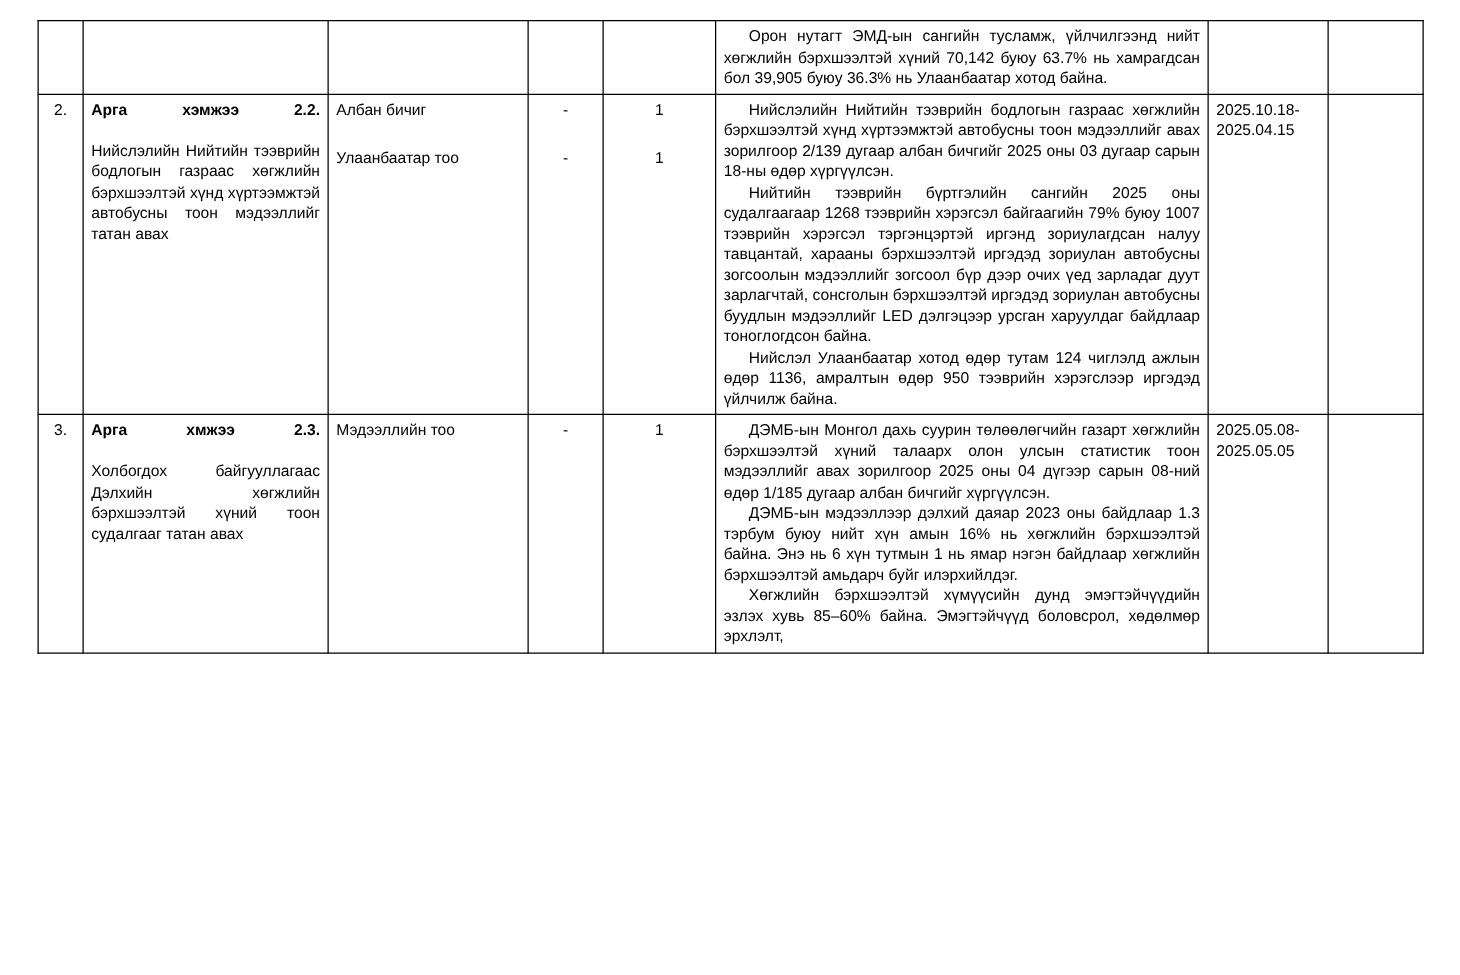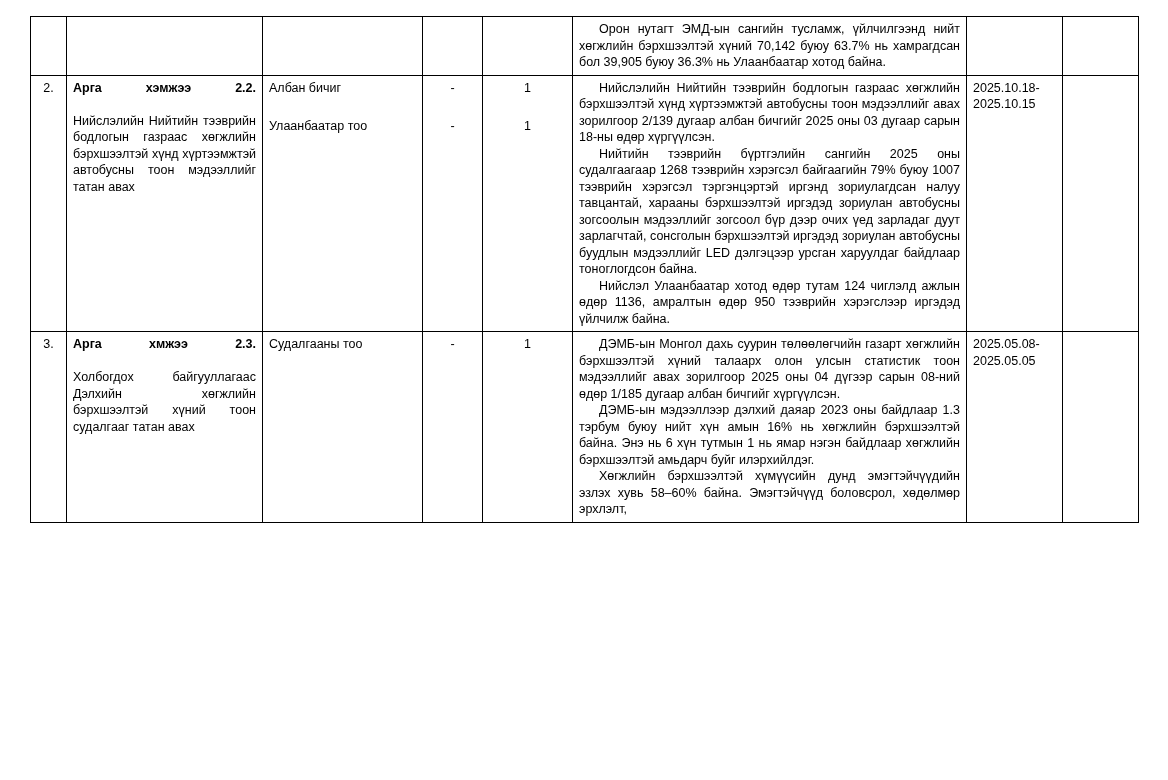--- a/index.html
+++ b/index.html
@@ -124,43 +124,43 @@
           <div class="gap-line"></div>
           <div>1</div>
         </td>
         <td>
           <p class="para">Нийслэлийн Нийтийн тээврийн бодлогын газраас хөгжлийн бэрхшээлтэй хүнд хүртээмжтэй автобусны тоон мэдээллийг авах зорилгоор 2/139 дугаар албан бичгийг 2025 оны 03 дугаар сарын 18-ны өдөр хүргүүлсэн.</p>
           <p class="para">Нийтийн тээврийн бүртгэлийн сангийн 2025 оны судалгаагаар 1268 тээврийн хэрэгсэл байгаагийн 79% буюу 1007 тээврийн хэрэгсэл тэргэнцэртэй иргэнд зориулагдсан налуу тавцантай, харааны бэрхшээлтэй иргэдэд зориулан автобусны зогсоолын мэдээллийг зогсоол бүр дээр очих үед зарладаг дуут зарлагчтай, сонсголын бэрхшээлтэй иргэдэд зориулан автобусны буудлын мэдээллийг LED дэлгэцээр урсган харуулдаг байдлаар тоноглогдсон байна.</p>
           <p class="para">Нийслэл Улаанбаатар хотод өдөр тутам 124 чиглэлд ажлын өдөр 1136, амралтын өдөр 950 тээврийн хэрэгслээр иргэдэд үйлчилж байна.</p>
         </td>
         <td>
           <div>2025.10.18-</div>
-          <div>2025.10.15</div>
+          <div>2025.04.15</div>
         </td>
         <td></td>
       </tr>
 
       <tr>
         <td class="cell-num">3.</td>
         <td>
           <span class="measure-title"><span class="lbl spread">Арга хмжээ 2.3.</span> <span>Холбогдох байгууллагаас Дэлхийн хөгжлийн бэрхшээлтэй хүний тоон судалгааг татан авах</span></span>
         </td>
         <td>
-          <div>Судалгааны тоо</div>
+          <div>Мэдээллийн тоо</div>
         </td>
         <td class="cell-center">
           <div>-</div>
         </td>
         <td class="cell-center">
           <div>1</div>
         </td>
         <td>
           <p class="para">ДЭМБ-ын Монгол дахь суурин төлөөлөгчийн газарт хөгжлийн бэрхшээлтэй хүний талаарх олон улсын статистик тоон мэдээллийг авах зорилгоор 2025 оны 04 дүгээр сарын 08-ний өдөр 1/185 дугаар албан бичгийг хүргүүлсэн.</p>
           <p class="para">ДЭМБ-ын мэдээллээр дэлхий даяар 2023 оны байдлаар 1.3 тэрбум буюу нийт хүн амын 16% нь хөгжлийн бэрхшээлтэй байна. Энэ нь 6 хүн тутмын 1 нь ямар нэгэн байдлаар хөгжлийн бэрхшээлтэй амьдарч буйг илэрхийлдэг.</p>
-          <p class="para">Хөгжлийн бэрхшээлтэй хүмүүсийн дунд эмэгтэйчүүдийн эзлэх хувь 58–60% байна. Эмэгтэйчүүд боловсрол, хөдөлмөр эрхлэлт,</p>
+          <p class="para">Хөгжлийн бэрхшээлтэй хүмүүсийн дунд эмэгтэйчүүдийн эзлэх хувь 85–60% байна. Эмэгтэйчүүд боловсрол, хөдөлмөр эрхлэлт,</p>
         </td>
         <td>
           <div>2025.05.08-</div>
           <div>2025.05.05</div>
         </td>
         <td></td>
       </tr>
     </tbody>
   </table>
 </div>

